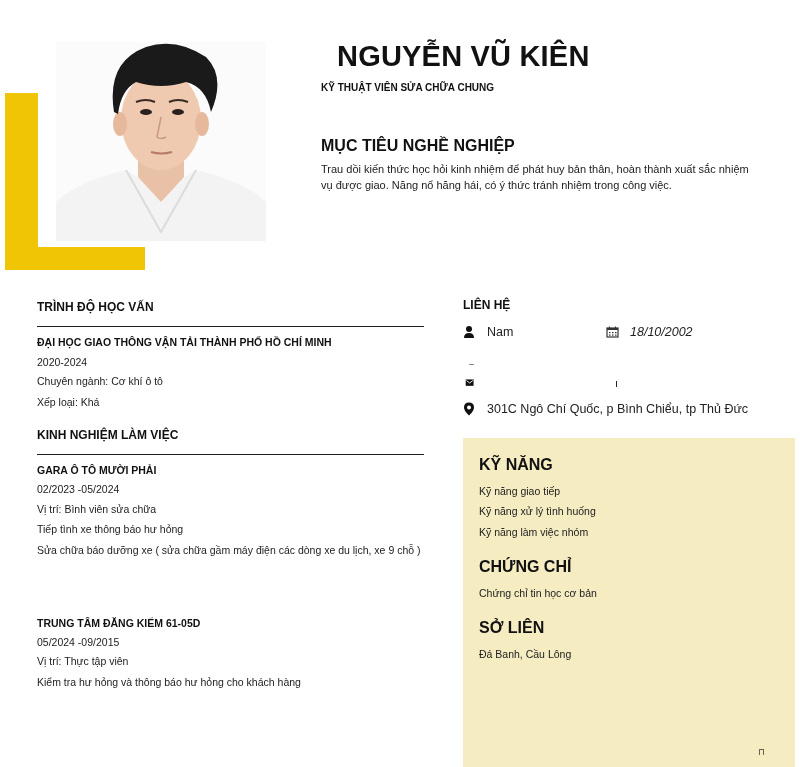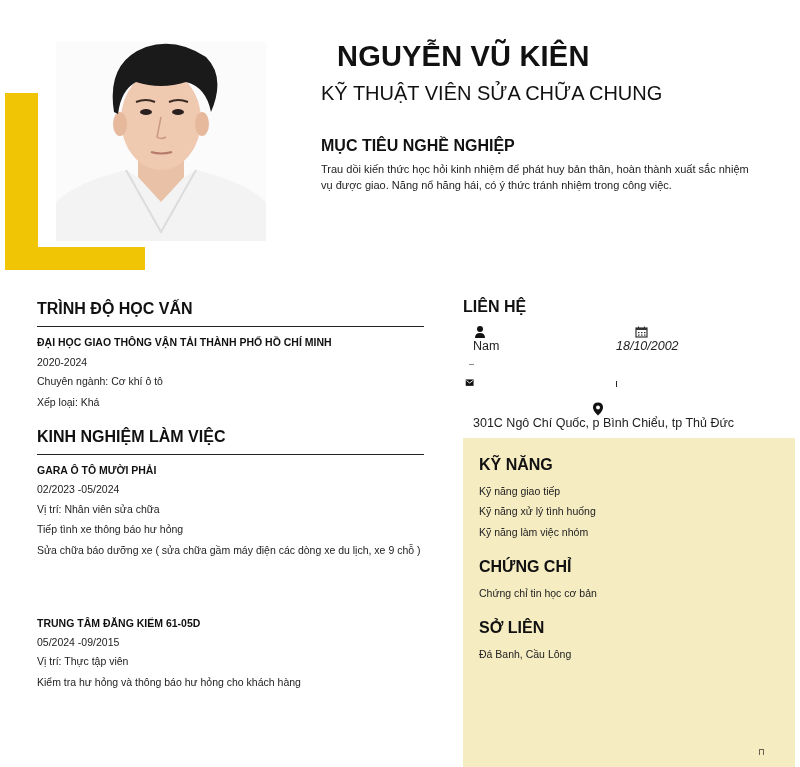--- a/index.html
+++ b/index.html
@@ -9,31 +9,31 @@
     font-family: "Liberation Sans", "DejaVu Sans", sans-serif;
   }
   .abs { position: absolute; }
   .l-vert { left: 5px; top: 93px; width: 33px; height: 177px; background: #f0c505; }
   .l-horz { left: 5px; top: 247px; width: 140px; height: 23px; background: #f0c505; }
   .photo {
     left: 56px; top: 42px; width: 210px; height: 199px; overflow: hidden;
     background: #ffffff;
   }
   .name { left: 321px; top: 40px; font-size: 29px; font-weight: bold; letter-spacing: 0.2px; color: #111; margin-left: 16px; }
-  .jobtitle { left: 321px; top: 82px; font-size: 20px; font-weight: normal; color: #111; }
+  .jobtitle { left: 321px; top: 82px; font-size: 10px; font-weight: bold; color: #111; }
   .obj-title { left: 321px; top: 137px; font-size: 16px; font-weight: bold; color: #111; }
   .obj-text { left: 321px; top: 161px; width: 440px; font-size: 11px; line-height: 16px; color: #222; }
 
-  .sec-h { font-size: 16px; font-weight: bold; color: #111; }
+  .sec-h { font-size: 12px; font-weight: bold; color: #111; }
   .rule { height: 1px; background: #222; }
   .org { font-size: 10.5px; font-weight: bold; color: #111; }
   .date { font-size: 10.5px; color: #222; }
   .line { font-size: 10.5px; color: #222; }
 
-  .contact-row { font-size: 12.5px; color: #222; display: flex; align-items: center; flex-direction: column; }
+  .contact-row { font-size: 12.5px; color: #222; display: flex; align-items: center; }
   .ico { width: 14px; height: 14px; display: inline-block; }
 
   .panel { left: 463px; top: 438px; width: 332px; height: 329px; background: #f5ecc2; }
   .panel-h { font-size: 16px; font-weight: bold; color: #111; }
   .panel-line { font-size: 10.5px; color: #222; }
 </style>
 </head>
 <body>
 
 <div class="abs l-vert"></div>
@@ -77,21 +77,21 @@
 <div class="abs org" style="left:37px; top:336px;">ĐẠI HỌC GIAO THÔNG VẬN TẢI THÀNH PHỐ HỒ CHÍ MINH</div>
 <div class="abs date" style="left:37px; top:356px;">2020-2024</div>
 <div class="abs line" style="left:37px; top:375px;">Chuyên ngành: Cơ khí ô tô</div>
 <div class="abs line" style="left:37px; top:396px;">Xếp loại: Khá</div>
 
 <div class="abs sec-h" style="left:37px; top:428px;">KINH NGHIỆM LÀM VIỆC</div>
 <div class="abs rule" style="left:37px; top:454px; width:387px;"></div>
 
 <div class="abs org" style="left:37px; top:464px;">GARA Ô TÔ MƯỜI PHẢI</div>
 <div class="abs date" style="left:37px; top:483px;">02/2023 -05/2024</div>
-<div class="abs line" style="left:37px; top:503px;">Vị trí: Nhân viên sửa chữa</div>
+<div class="abs line" style="left:37px; top:503px;">Vị trí: Bình viên sửa chữa</div>
 <div class="abs line" style="left:37px; top:523px;">Tiếp tình xe thông báo hư hỏng</div>
 <div class="abs line" style="left:37px; top:540px; width:387px; line-height:21px; text-align:justify;">Sửa chữa báo dưỡng xe ( sửa chữa gầm máy điện các dòng xe du lịch, xe 9 chỗ )</div>
 
 <div class="abs org" style="left:37px; top:617px;">TRUNG TÂM ĐĂNG KIỂM 61-05D</div>
 <div class="abs date" style="left:37px; top:636px;">05/2024 -09/2015</div>
 <div class="abs line" style="left:37px; top:655px;">Vị trí: Thực tập viên</div>
 <div class="abs line" style="left:37px; top:676px;">Kiểm tra hư hỏng và thông báo hư hỏng cho khách hàng</div>
 
 <div class="abs sec-h" style="left:463px; top:298px;">LIÊN HỆ</div>
 

